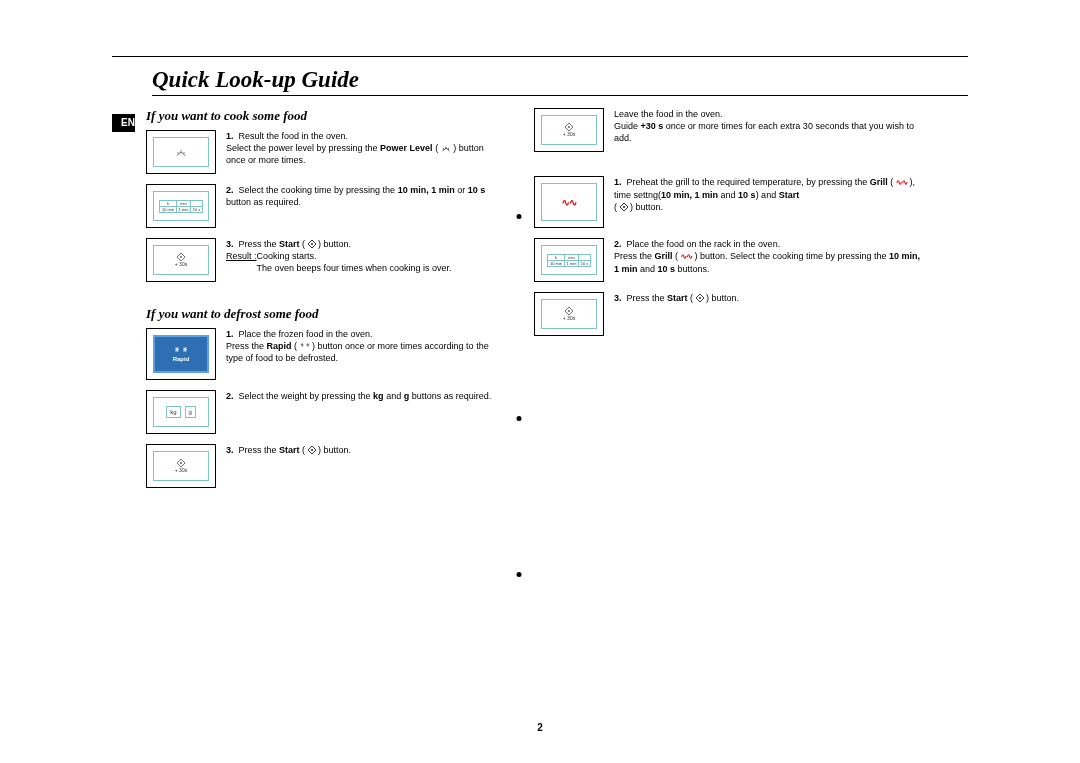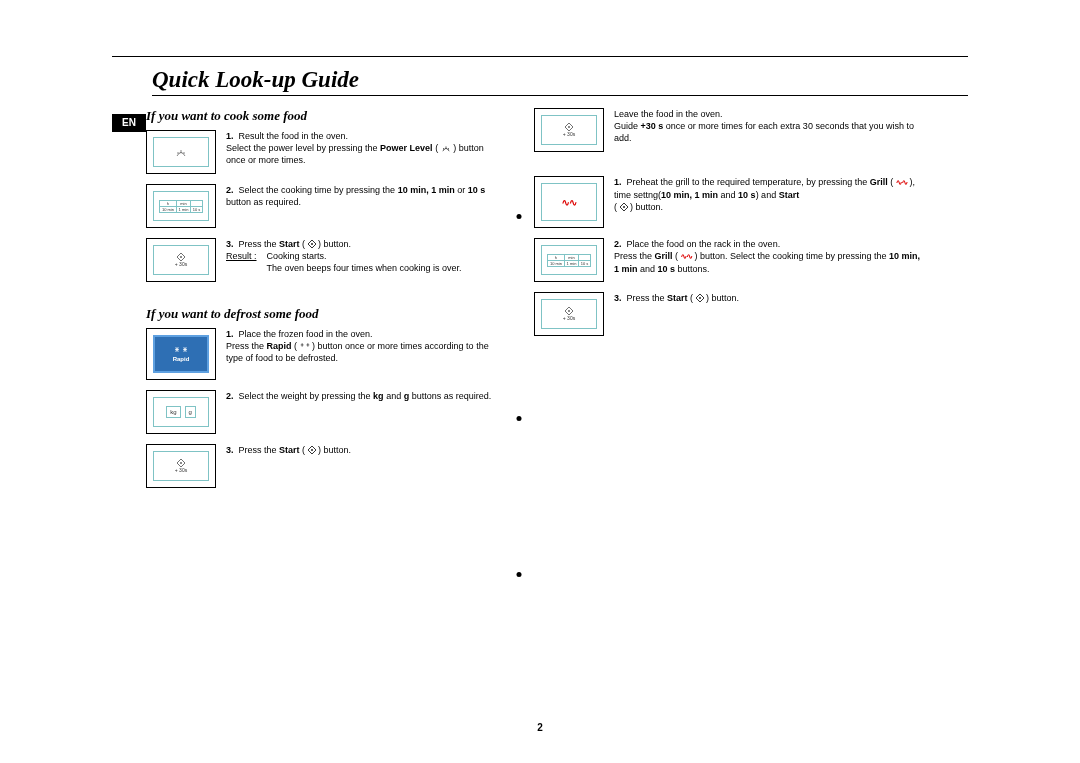--- a/index.html
+++ b/index.html
@@ -28,27 +28,27 @@
     font-size: 23px;
     font-weight: bold;
     padding: 12px 0 2px 0;
     border-bottom: 1px solid #000;
     margin-left: 40px;
   }
   .lang-box {
     position: absolute;
     left: 112px;
     top: 114px;
-    width: 34px;
+    width: 23px;
     height: 18px;
     background: #000;
     color: #fff;
     font-size: 10px;
     font-weight: bold;
-    text-align: center;
+    text-align: right;
     line-height: 18px;
   }
   .content-area {
     display: flex;
     position: relative;
   }
   .col {
     width: 392px;
     padding-top: 12px;
     box-sizing: border-box;
@@ -111,21 +111,21 @@
   .step-text {
     font-size: 9px;
     line-height: 1.35;
     flex: 1;
   }
   .step-text .num {
     font-weight: bold;
   }
   .step-text .b { font-weight: bold; }
   .step-text .u { text-decoration: underline; }
-  .result-row { display: flex; gap: 10px; }
+  .result-row { display: flex; }
 
   .mini-label { font-size: 5px; color:#333; }
 
   .page-num {
     position: absolute;
     bottom: 30px;
     left: 50%;
     transform: translateX(-50%);
     font-size: 10px;
     font-weight: bold;

